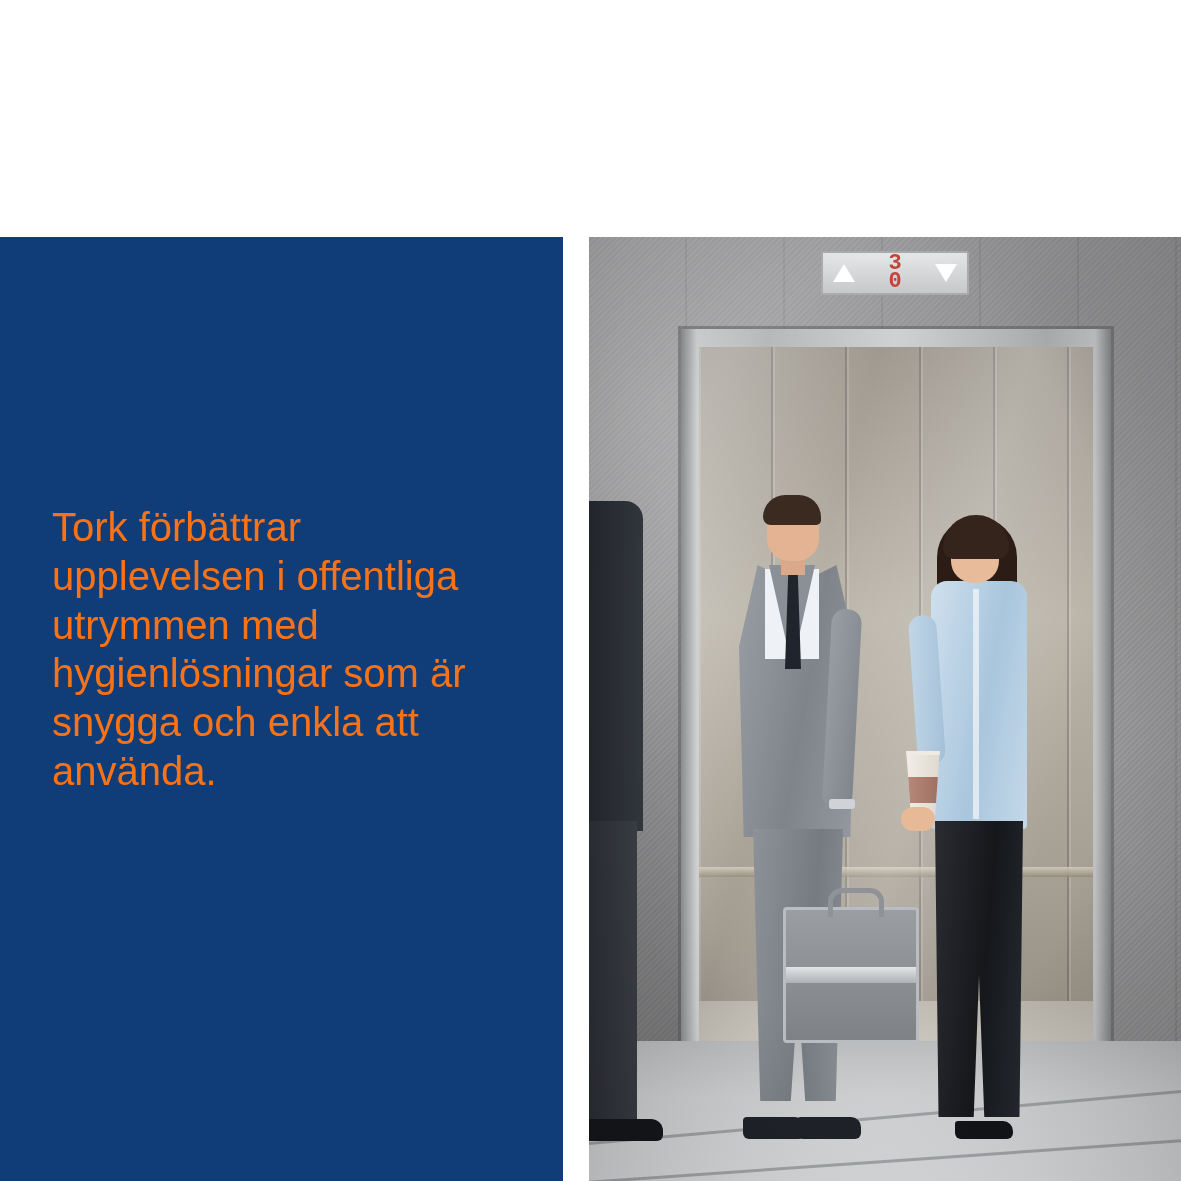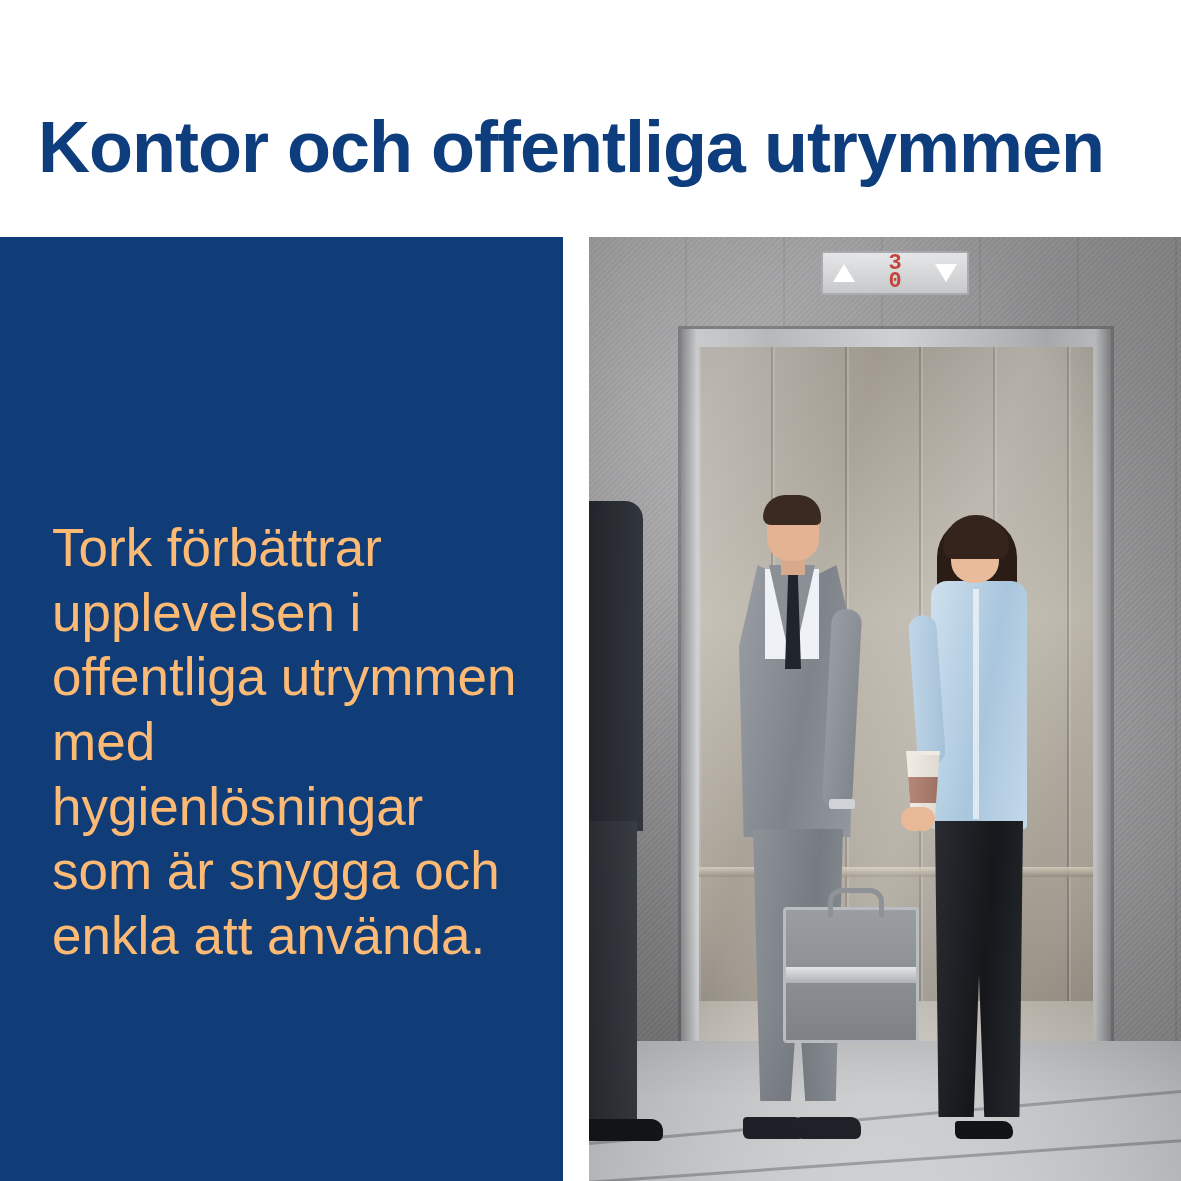--- a/index.html
+++ b/index.html
@@ -41,22 +41,22 @@
     top: 237px;
     width: 563px;
     height: 944px;
     background: #103c78;
   }
   .blue-panel .statement {
     position: absolute;
     left: 52px;
     top: 226px;
     width: 470px;
-    color: #fdba74;
-    font-size: 53px;
+    color: #f97316;
+    font-size: 40px;
     line-height: 1.22;
     font-weight: normal;
     letter-spacing: 0px;
   }
 
   
   .photo {
     position: absolute;
     left: 589px;
     top: 237px;
@@ -508,21 +508,20 @@
     inset: 0;
     background: radial-gradient(ellipse at 50% 45%, rgba(0,0,0,0) 55%, rgba(0,0,0,0.18) 100%);
     pointer-events: none;
   }
 </style>
 </head>
 <body>
 
 <div class="page">
 
-  <h1 class="heading">Kontor och offentliga utrymmen</h1>
 
   <section class="blue-panel">
     <p class="statement">Tork förbättrar upplevelsen i offentliga utrymmen med hygienlösningar som är snygga och enkla att använda.</p>
   </section>
 
   <figure class="photo" style="margin:0;">
     <div class="wall"></div>
     <div class="wall-grain"></div>
 
     <div class="elev-frame">

